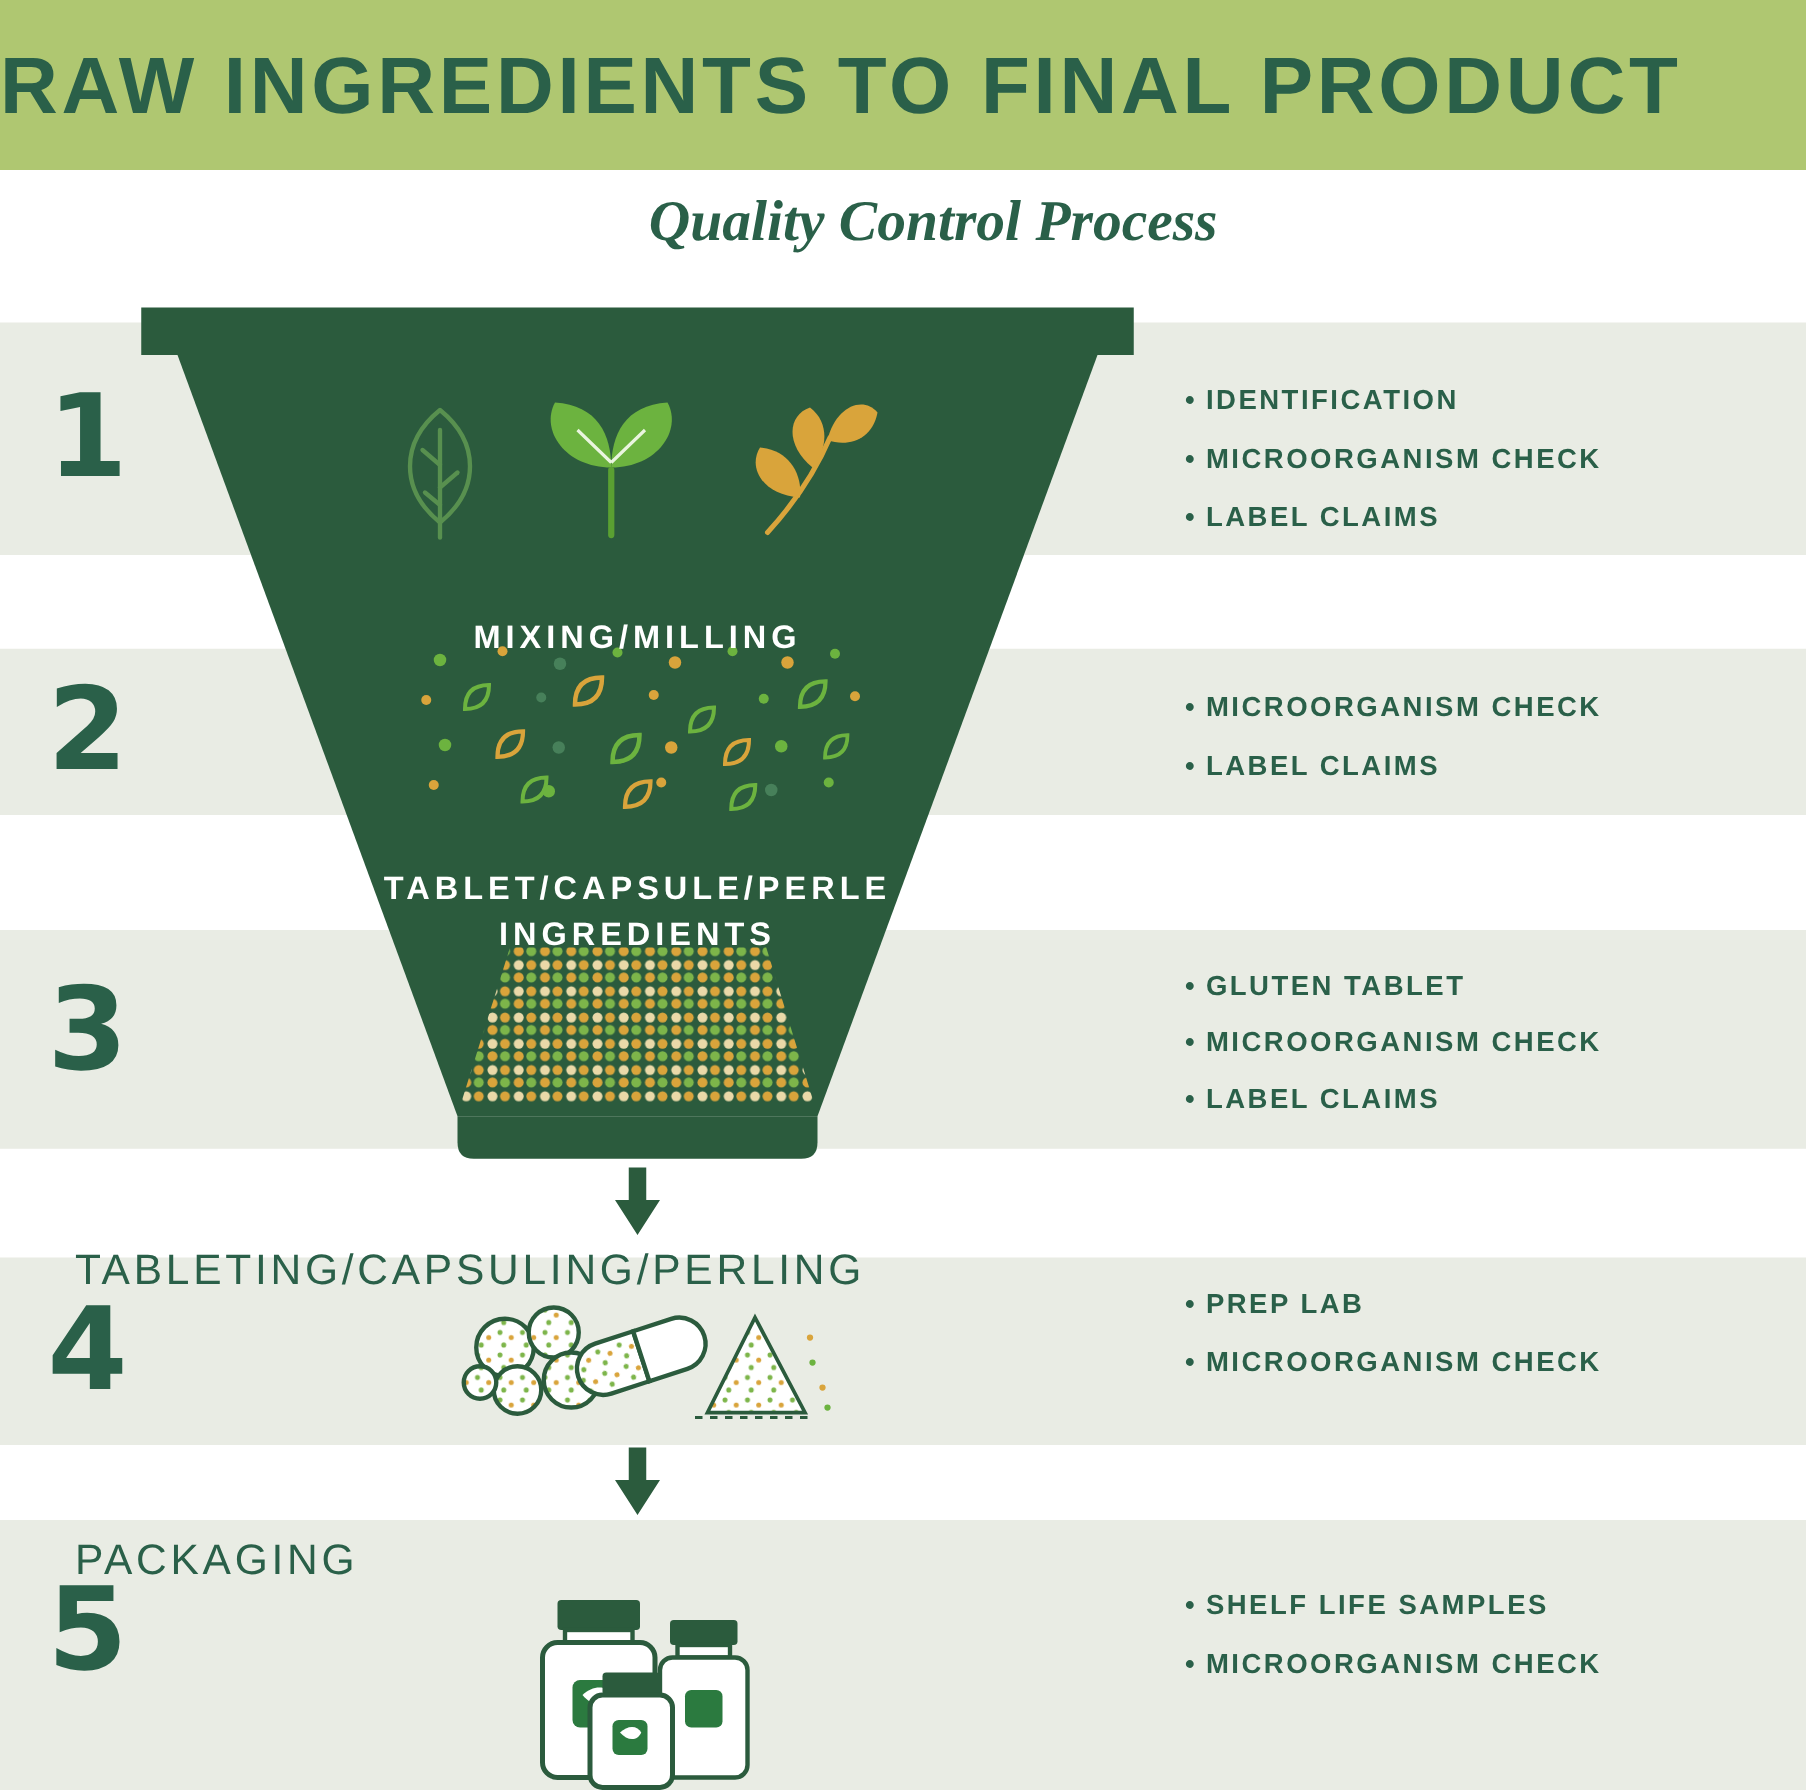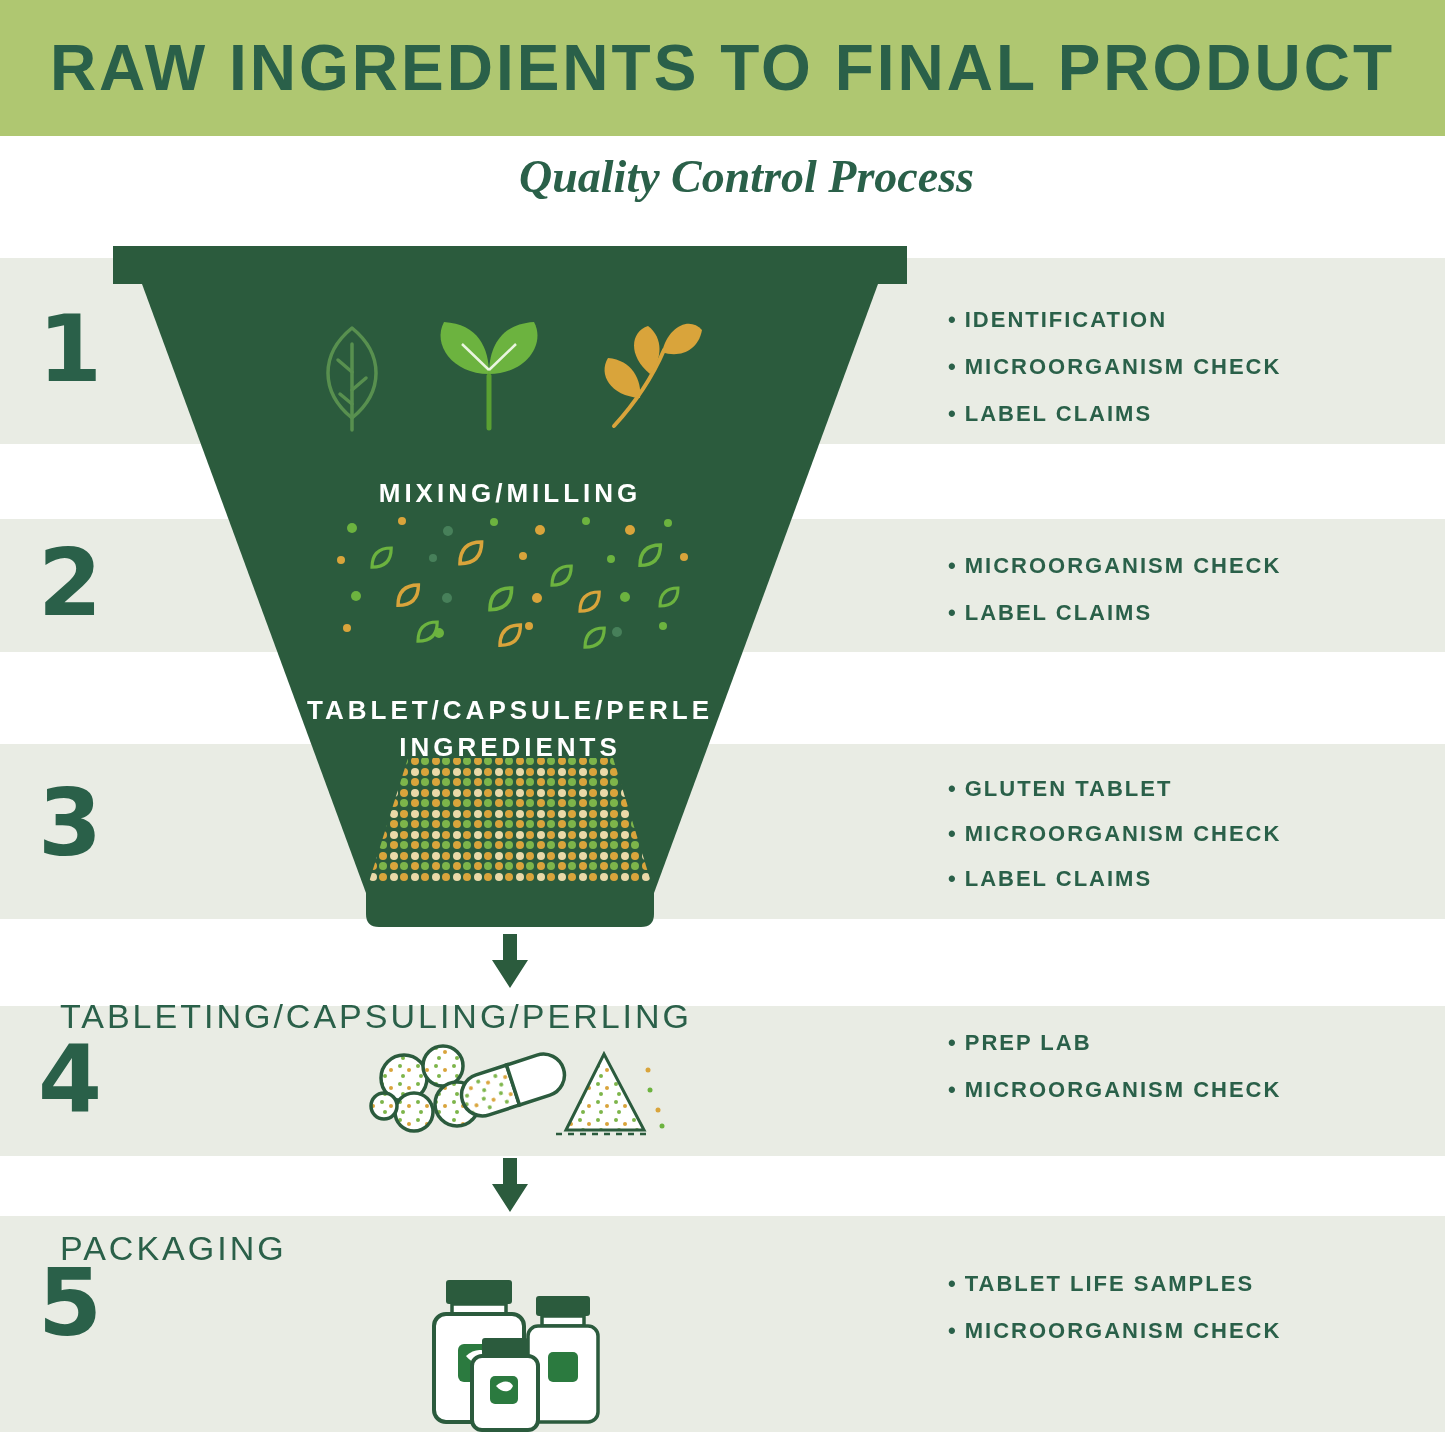--- a/index.html
+++ b/index.html
@@ -1,20 +1,20 @@
 <!DOCTYPE html>
 <html style="--banner-bg: #afc771; --funnel-green: #2b5b3d; --text-green: #2a6049; --band-bg: #e9ece4; --accent-yellow: #d9a43b; --leaf-green: #6cb33f;"><head>
 <meta charset="utf-8">
 <style>
   * { box-sizing: border-box; }
   html,body { margin:0; padding:0; background:#ffffff; font-family:"Liberation Sans", sans-serif; }
   .canvas { position:relative; width:1445px; height:1432px; background:#fff; overflow:hidden; }
 
   .banner { position:absolute; top:0; left:0; width:100%; height:136px;
-            background:var(--banner-bg,#afc771); display:flex; align-items:center; justify-content:center; }
+            background:var(--banner-bg,#afc771); display:flex; align-items:center; }
   .banner h1 { margin:0; font-size:64px; font-weight:800; letter-spacing:3px;
                color:var(--text-green,#2a6049); white-space:nowrap; }
 
   .subtitle { position:absolute; top:150px; left:0; width:100%; text-align:center;
               font-family:"Liberation Serif", serif; font-style:italic; font-weight:700;
               font-size:46px; color:var(--text-green,#2a6049);padding-left:48px; }
 
   .band { position:absolute; left:0; width:100%; background:var(--band-bg,#e9ece4); }
 
   .stepnum { position:absolute; left:28px; width:84px; text-align:center;
@@ -187,21 +187,21 @@
       <rect x="458" y="1344" width="38" height="38" rx="6" fill="#2b7a3f"></rect>
       <path d="M466 1356 C474 1348 486 1348 490 1356 C486 1366 474 1366 466 1356 Z" fill="#ffffff"></path>
 
       <rect x="482" y="1338" width="46" height="18" rx="3" class="fill-funnel"></rect>
       <rect x="472" y="1356" width="66" height="74" rx="10" fill="#ffffff" class="stk" stroke-width="4"></rect>
       <rect x="490" y="1376" width="28" height="28" rx="5" fill="#2b7a3f"></rect>
       <path d="M496 1386 C502 1380 510 1380 513 1386 C510 1393 502 1393 496 1386 Z" fill="#ffffff"></path>
     </g>
   </svg>
 
-  <div class="flabel" style="top:478px">MIXING/MILLING</div>
+  <div class="flabel" style="top:494px">MIXING/MILLING</div>
   <div class="flabel two" style="top:692px">
     <div>TABLET/CAPSULE/PERLE</div>
     <div>INGREDIENTS</div>
   </div>
 
   <div class="dlabel" style="top:997px">TABLETING/CAPSULING/PERLING</div>
   <div class="dlabel" style="top:1229px">PACKAGING</div>
 
   <ul class="bullets" style="top:296px">
     <li>IDENTIFICATION</li>
@@ -215,17 +215,17 @@
   <ul class="bullets b3" style="top:766px">
     <li>GLUTEN TABLET</li>
     <li>MICROORGANISM CHECK</li>
     <li>LABEL CLAIMS</li>
   </ul>
   <ul class="bullets" style="top:1019px">
     <li>PREP LAB</li>
     <li>MICROORGANISM CHECK</li>
   </ul>
   <ul class="bullets" style="top:1260px">
-    <li>TABLET LIFE SAMPLES</li>
+    <li>SHELF LIFE SAMPLES</li>
     <li>MICROORGANISM CHECK</li>
   </ul>
 
 </div>
 
 </body></html>

